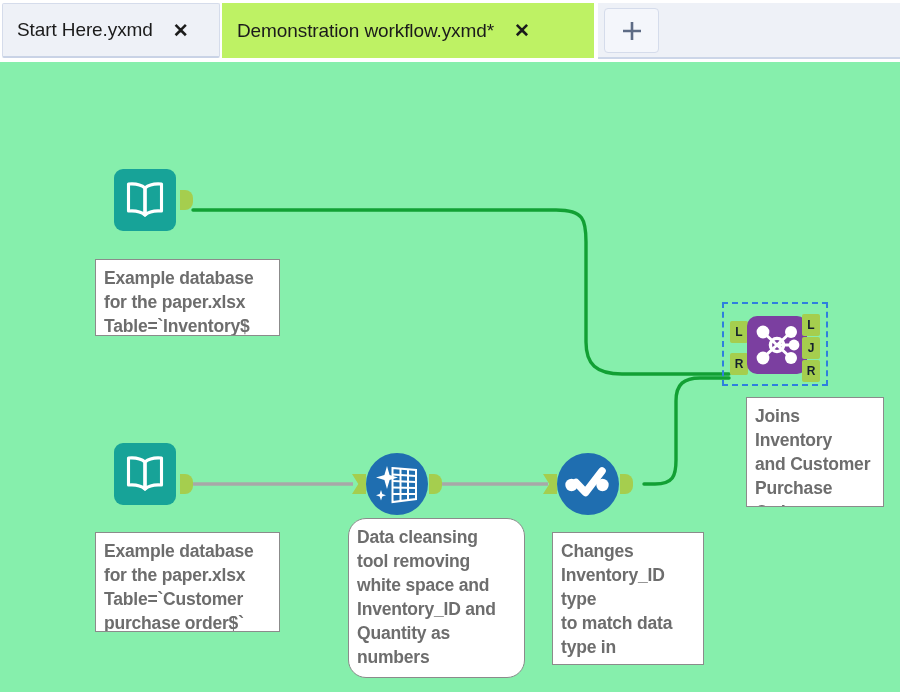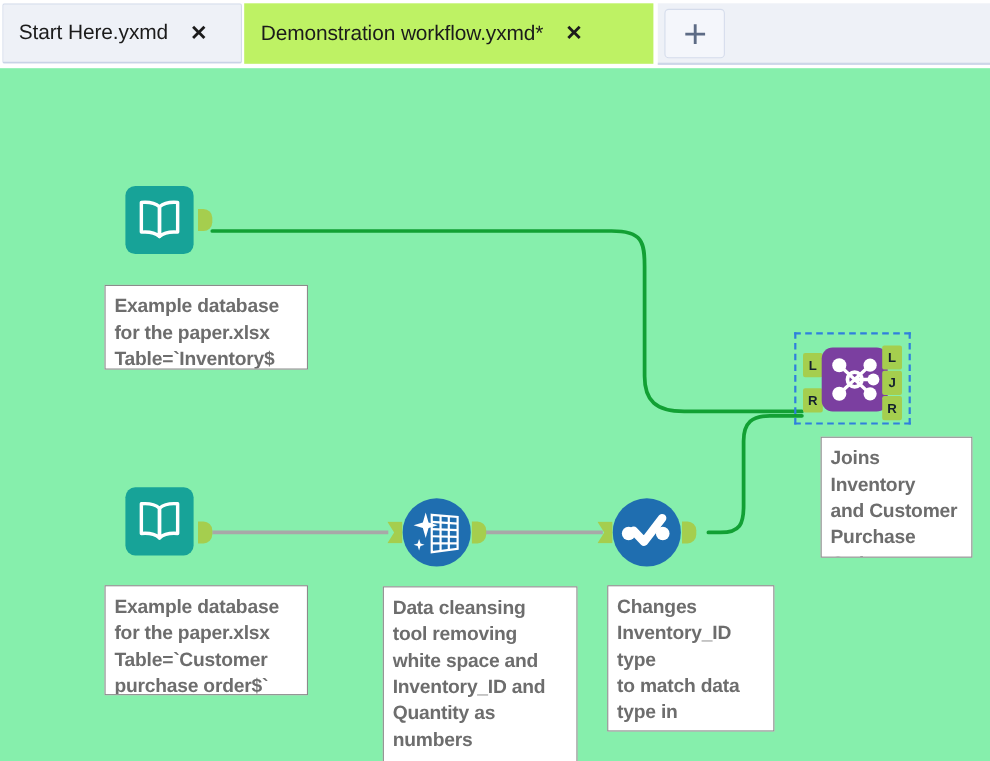--- a/index.html
+++ b/index.html
@@ -263,21 +263,21 @@
           <path d="M20.5 26.5 L44 27"></path>
           <path d="M20.5 33 L44 33"></path>
           <path d="M28.5 7.7 L28.5 40.3"></path>
           <path d="M36 8.3 L36 39.6"></path>
         </g>
       </svg>
     </div>
     <div class="conn conn-out" style="left:63px; top:21px;"></div>
   </div>
 
-  <div class="annot" style="left:348px; top:471px; width:177px; height:160px;">Data cleansing
+  <div class="annot" style="left:348px; top:456px; width:177px; height:160px;border-radius:18px;">Data cleansing
 tool removing
 white space and
 Inventory_ID and
 Quantity as
 numbers</div>
 
   <div class="tool" style="left:557px; top:391px;">
     <div class="conn conn-in" style="left:-14px; top:21px;"></div>
     <div class="tool-circle">
       <svg width="48" height="40" viewBox="0 0 48 40">

